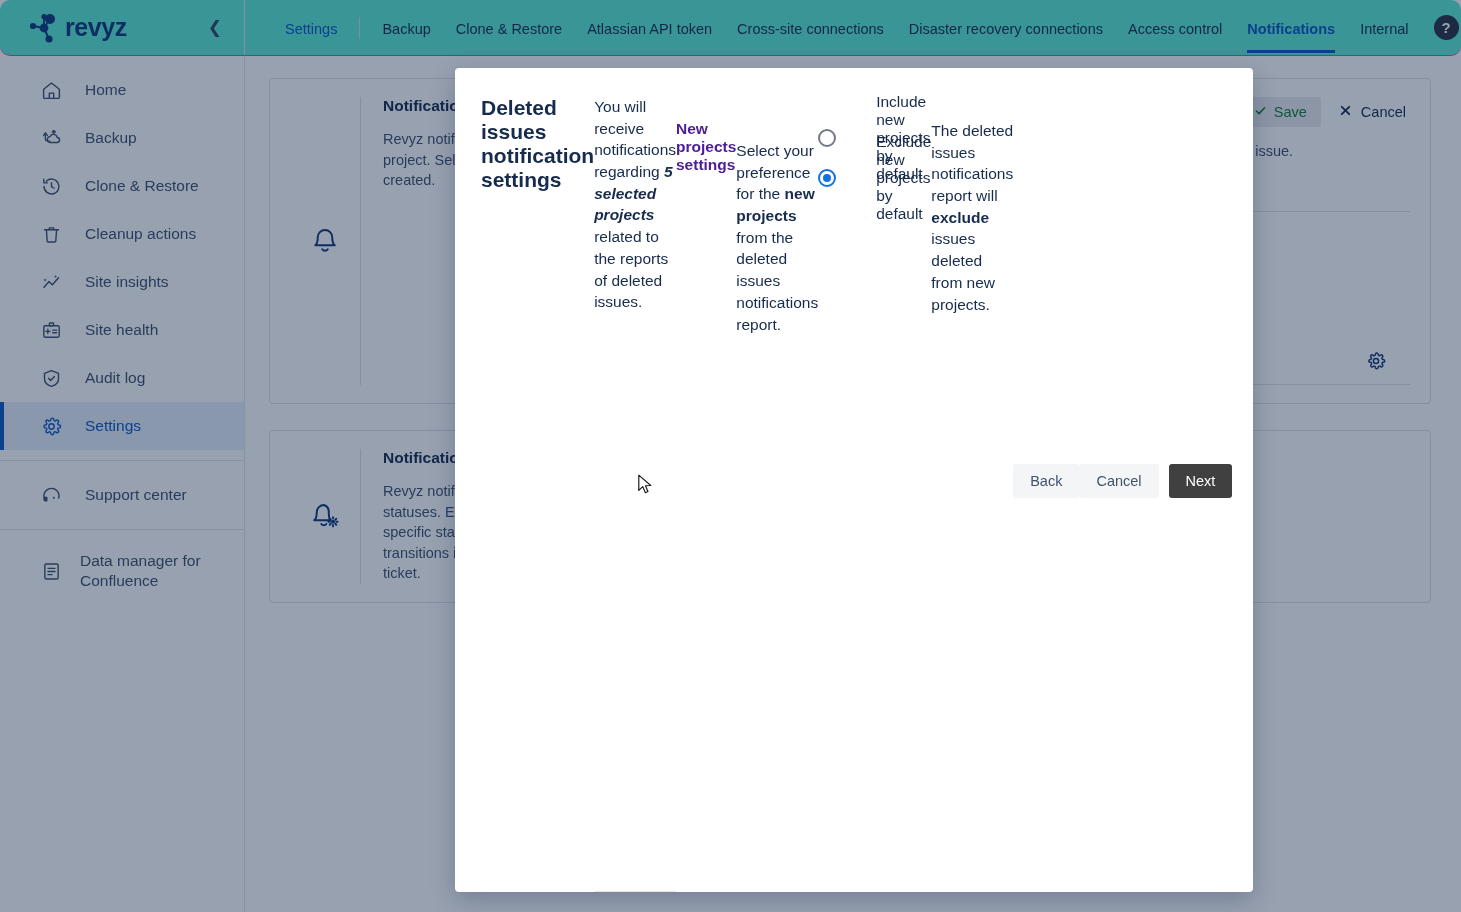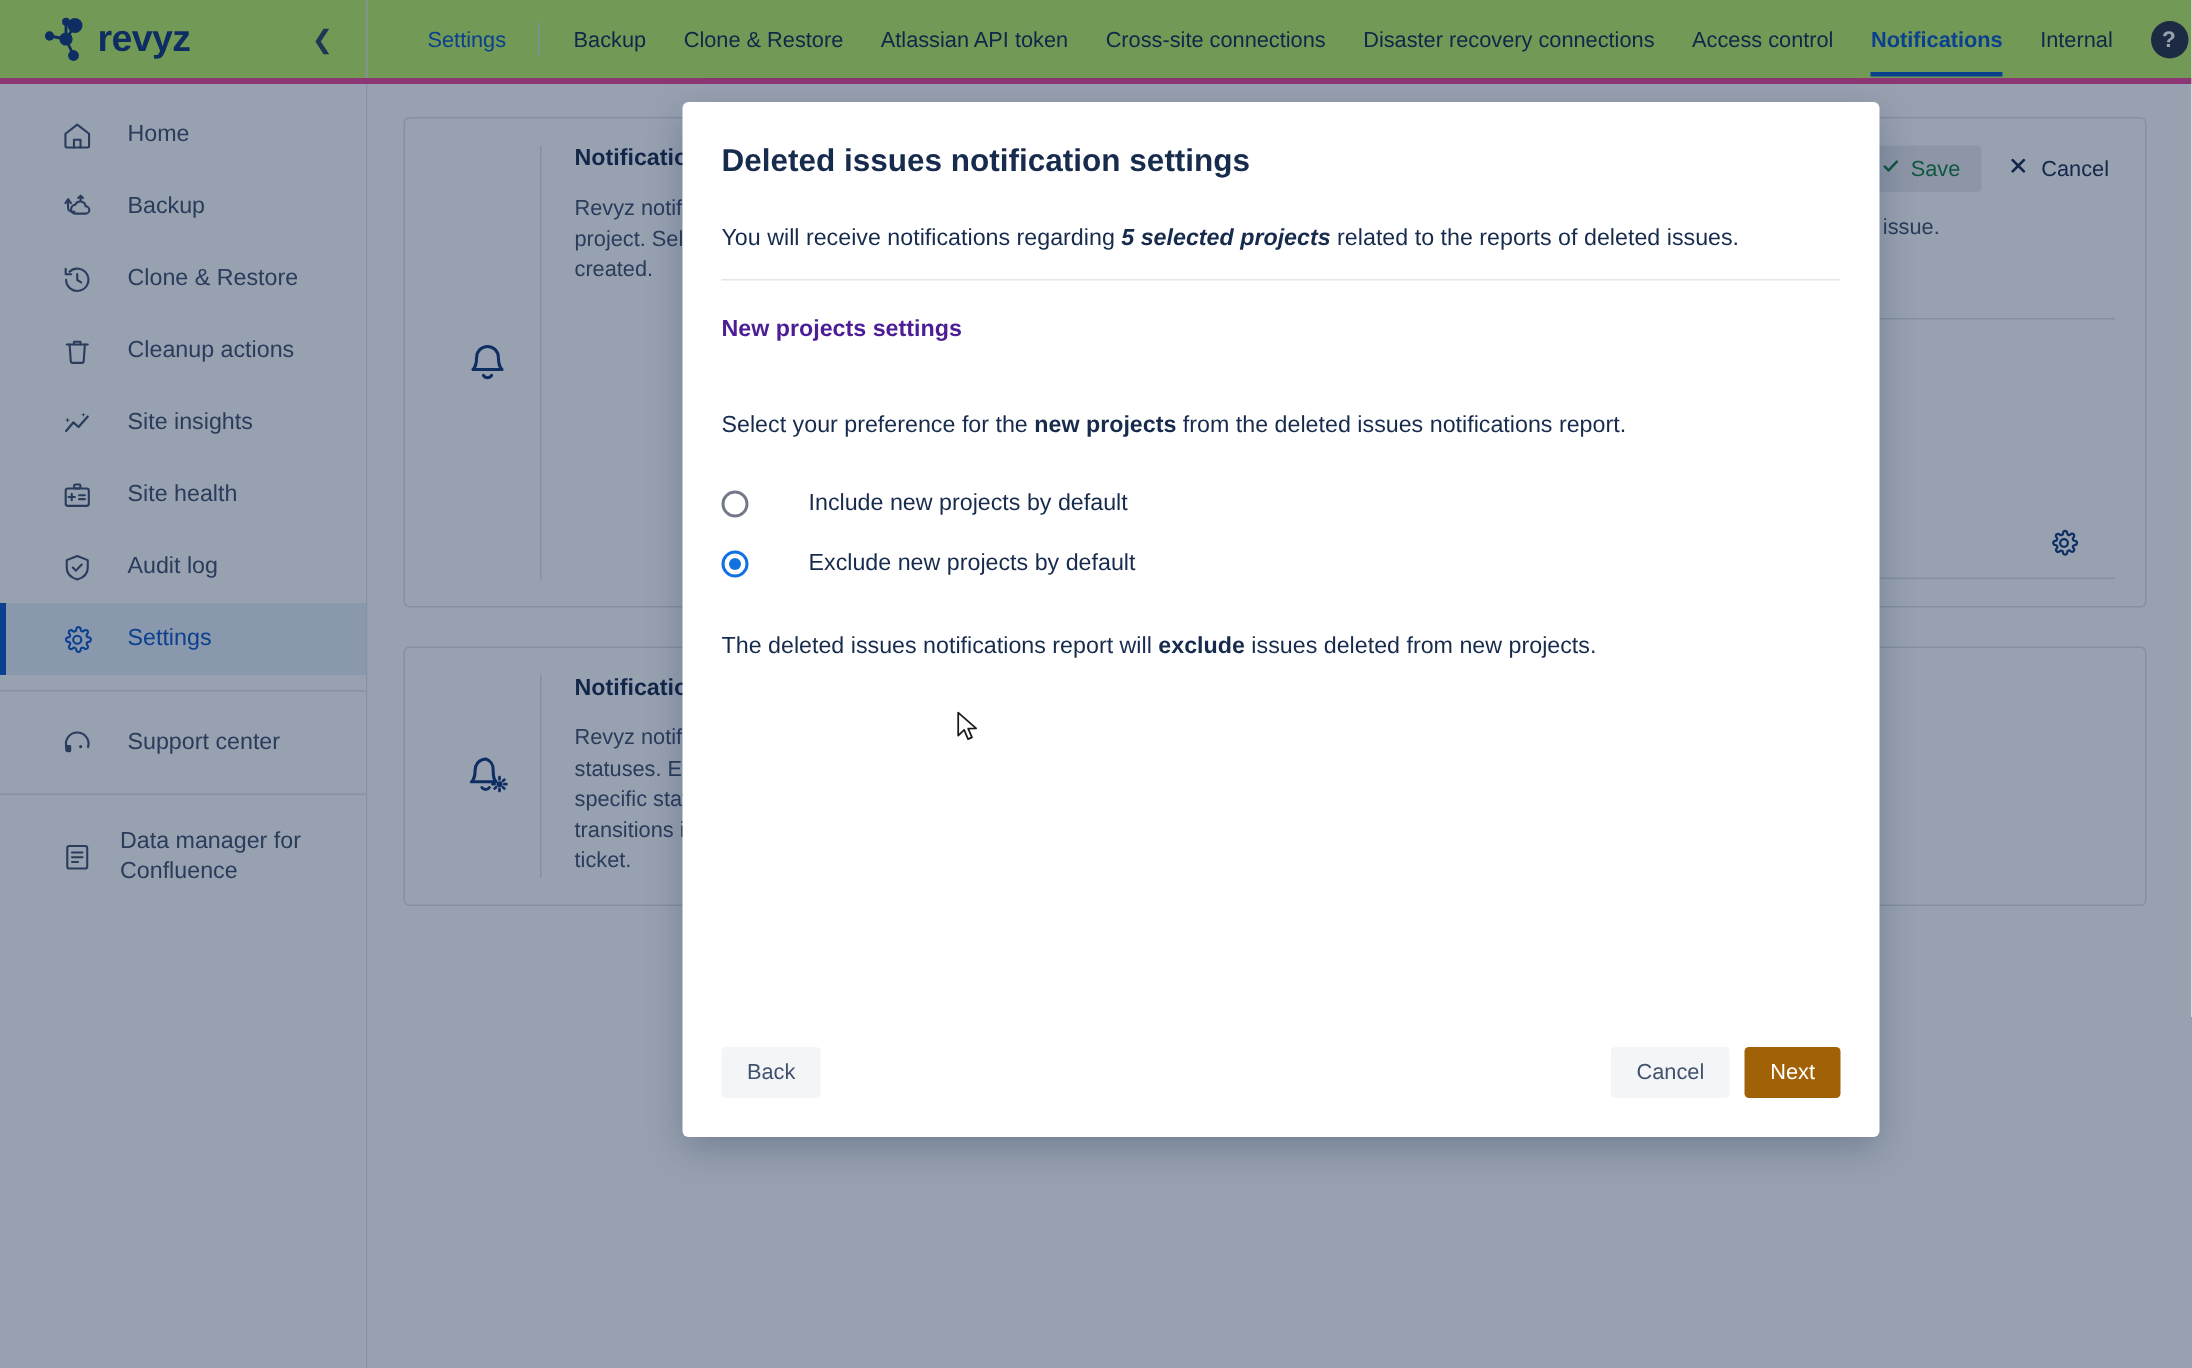--- a/index.html
+++ b/index.html
@@ -32,23 +32,24 @@
     inset: 0;
     background: rgba(9, 30, 66, 0.42);
     z-index: 50;
   }
 
   
   .topbar {
     height: 56px;
     display: flex;
     align-items: stretch;
-    background: #bef264;
-    border-bottom: 4px solid #ec4899;
+    background: #5eead4;
+    border-bottom: 1px solid #ec4899;
     flex: 0 0 56px;
+    border-radius: 10px;
   }
 
   .brand {
     width: 245px;
     flex: 0 0 245px;
     display: flex;
     align-items: center;
     padding: 0 16px 0 28px;
     border-right: 1px solid #e4e6ea;
   }
@@ -308,27 +309,26 @@
     display: flex;
     cursor: pointer;
   }
 
   
   .modal {
     position: absolute;
     left: 455px;
     top: 68px;
     width: 798px;
-    height: 690px;
+    height: 824px;
     background: #ffffff;
     border-radius: 4px;
     box-shadow: 0 8px 24px rgba(9,30,66,0.25);
     z-index: 100;
     display: flex;
-    flex-direction: column;
     padding: 28px 26px 0 26px;
   }
 
   .modal-title {
     font-size: 21px;
     font-weight: 600;
     color: #172b4d;
     margin-bottom: 28px;
   }
   .modal-lede {
@@ -401,21 +401,21 @@
   }
   .btn {
     font-family: inherit;
     font-size: 14.5px;
     border: none;
     border-radius: 3px;
     padding: 9px 17px;
     cursor: pointer;
   }
   .btn-subtle { background: #f4f5f7; color: #42526e; }
-  .btn-primary { background: #a16207; color: #ffffff; font-weight: 500; }
+  .btn-primary { background: #404040; color: #ffffff; font-weight: 500; }
   .footer-right {
     margin-left: auto;
     display: flex;
     gap: 10px;
   }
 
   
   .cursor {
     position: absolute;
     left: 637px;

